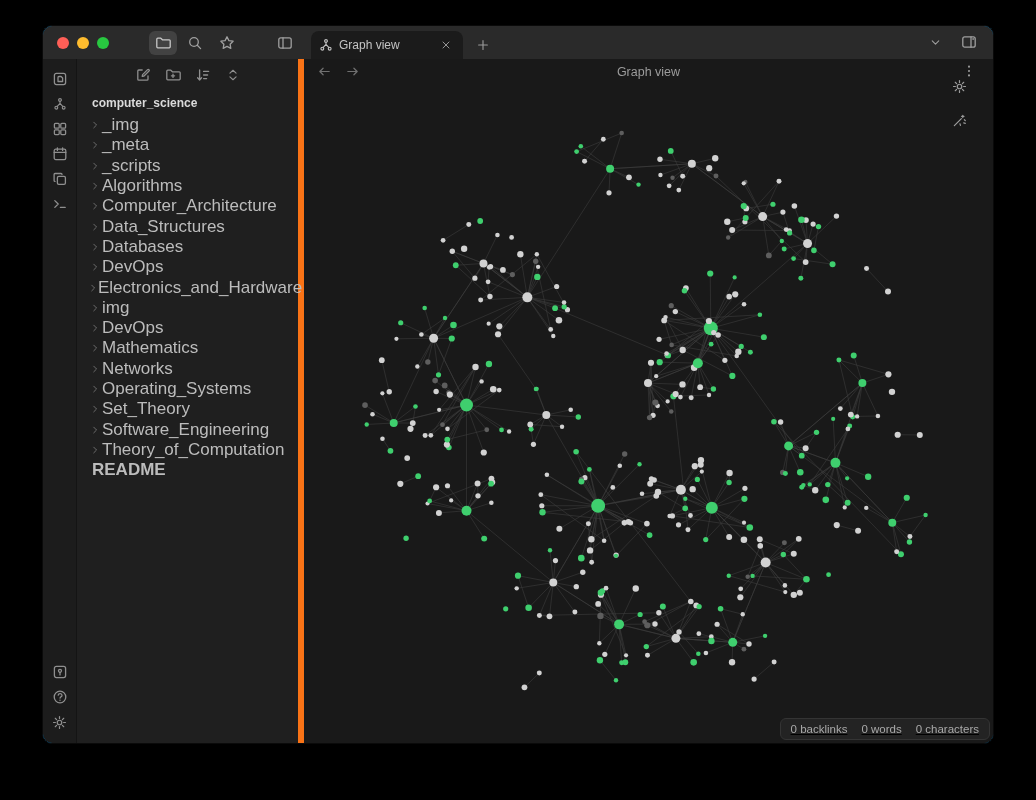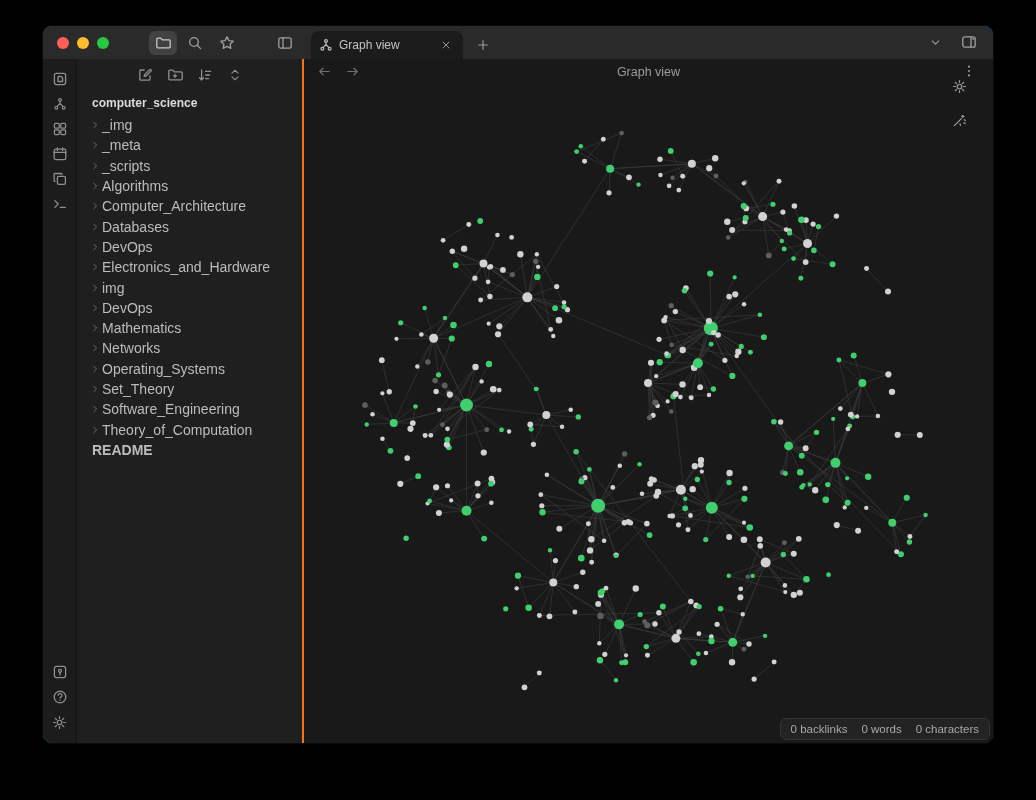--- a/index.html
+++ b/index.html
@@ -33,30 +33,30 @@
   .tb-right .tb-btn { width:24px; }
 
   
   .content { position:absolute; top:33px; left:0; right:0; bottom:0; display:flex; }
   .ribbon { width:34px; background:#1c1c1c; border-right:1px solid #141414;
     display:flex; flex-direction:column; align-items:center; padding:8px 0; }
   .ribbon-btn { width:26px; height:24px; display:flex; align-items:center; justify-content:center;
     color:#8f8f8f; margin-bottom:1px; }
   .ribbon-spacer { flex:1; }
 
-  .explorer { width:227px; background:#1f1f1f; border-right:2px solid #f97316; position:relative; }
+  .explorer { width:227px; background:#1f1f1f; border-right:6px solid #f97316; position:relative; }
   .explorer-head { height:27px; display:flex; align-items:center; justify-content:center; gap:8px;
     color:#8f8f8f; margin-top:2px; }
   .eh-btn { width:22px; height:22px; display:flex; align-items:center; justify-content:center;
     border-radius:4px; }
   .vault-title { font-size:12px; font-weight:700; color:#dadada; padding:8px 0 3px 15px; }
   .tree { padding-top:2px; }
   .tree-row { display:flex; align-items:center; height:20.3px; padding-left:11px; cursor:default; }
   .tree-chev { width:14px; color:#7c7c7c; display:flex; align-items:center; justify-content:center; }
-  .tree-label { font-size:14px; color:#bcbcbc; margin-left:0px; white-space:nowrap; }
+  .tree-label { font-size:17px; color:#bcbcbc; margin-left:0px; white-space:nowrap; }
   .tree-row.file { padding-left:15px;font-weight:bold; }
 
   
   .main { flex:1; position:relative; background:#191919; }
   .main-head { height:25px; display:flex; align-items:center; position:relative; color:#8f8f8f; }
   .nav-arrows { display:flex; gap:8px; margin-left:10px; }
   .nav-btn { width:20px; height:20px; display:flex; align-items:center; justify-content:center;
     color:#707070; }
   .view-title { position:absolute; left:0; right:0; text-align:center; font-size:12.5px;
     color:#9c9c9c; pointer-events:none; }
@@ -64,21 +64,21 @@
     align-items:center; justify-content:center; color:#9a9a9a; }
   .graph-wrap { position:absolute; left:0; right:0; top:25px; bottom:0; }
   .graph-controls { position:absolute; right:22px; top:15px; display:flex; flex-direction:column;
     gap:10px; z-index:5; }
   .gc-btn { width:24px; height:24px; display:flex; align-items:center; justify-content:center;
     color:#9a9a9a; }
 
   
   .statusbar { position:absolute; right:3px; bottom:3px; height:22px; background:#232323;
     border:1px solid #343434; border-radius:6px; display:flex; align-items:center;
-    padding:0 10px; gap:14px; z-index:6; }
+    padding:0 10px; gap:14px; z-index:6;text-decoration:underline; }
   .status-item { font-size:11.5px; color:#a9a9a9; white-space:nowrap; }
 
   svg.icon { display:block; }
 </style>
 </head>
 <body>
 
 <div class="window">
 
   <div class="titlebar">
@@ -316,20 +316,28 @@
             </span>
             <span class="tree-label">Algorithms</span>
           </div>
           <div class="tree-row">
             <span class="tree-chev">
               <svg class="icon" width="10" height="10" viewBox="0 0 16 16" fill="none" stroke="currentColor" stroke-width="1.3" stroke-linecap="round" stroke-linejoin="round">
                 <path d="M6 3.5 10.5 8 6 12.5"></path>
               </svg>
             </span>
             <span class="tree-label">Computer_Architecture</span>
+          </div>
+          <div class="tree-row">
+            <span class="tree-chev">
+              <svg class="icon" width="10" height="10" viewBox="0 0 16 16" fill="none" stroke="currentColor" stroke-width="1.3" stroke-linecap="round" stroke-linejoin="round">
+                <path d="M6 3.5 10.5 8 6 12.5"></path>
+              </svg>
+            </span>
+            <span class="tree-label">Data_Structures</span>
           </div>
           <div class="tree-row">
             <span class="tree-chev">
               <svg class="icon" width="10" height="10" viewBox="0 0 16 16" fill="none" stroke="currentColor" stroke-width="1.3" stroke-linecap="round" stroke-linejoin="round">
                 <path d="M6 3.5 10.5 8 6 12.5"></path>
               </svg>
             </span>
             <span class="tree-label">Databases</span>
           </div>
           <div class="tree-row">

